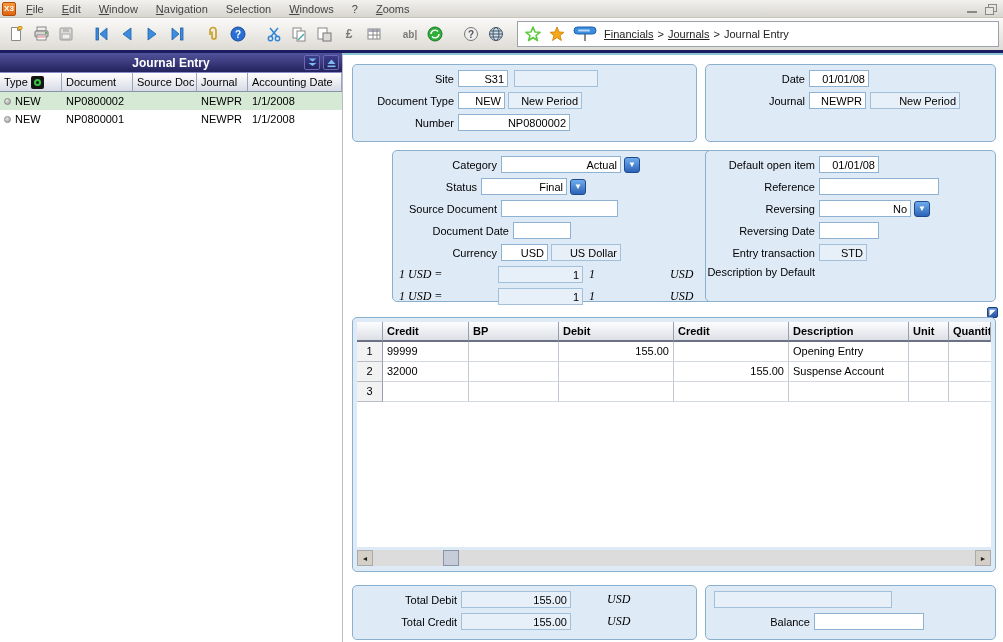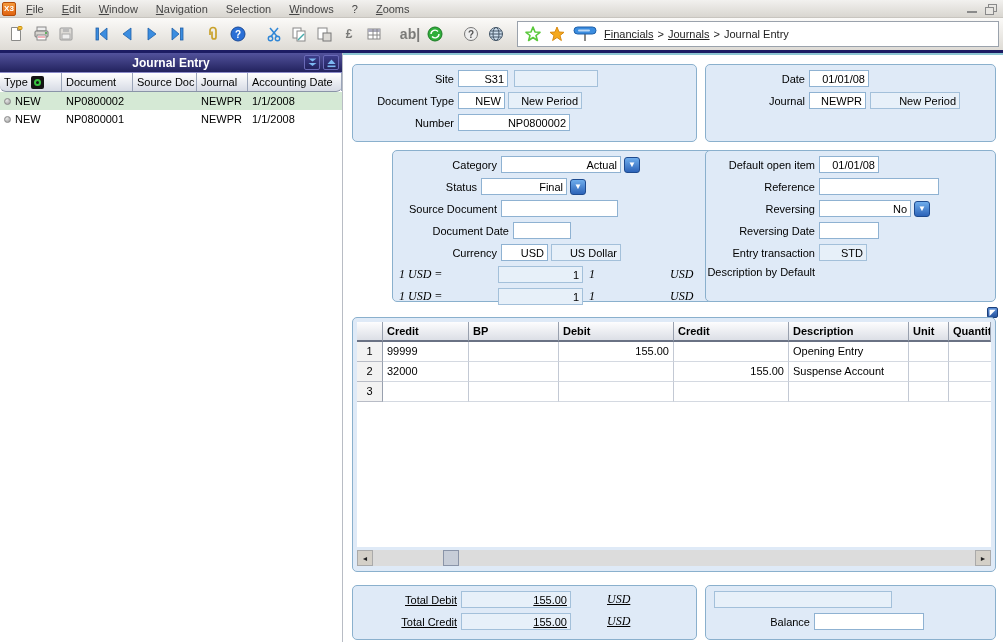--- a/index.html
+++ b/index.html
@@ -37,39 +37,39 @@
   
   .left-panel { position:absolute; top:53px; left:0; width:343px; bottom:0; background:#fff; border-right:1px solid #b8bcc4; }
   .bar { background:linear-gradient(#46468f,#23235e); color:#dcdcf4; text-align:center; }
   .bar-lastread { height:16px; line-height:16px; font-size:11px; border-bottom:1px solid #8a8ac8; }
   .bar-title { height:20px; line-height:20px; font-weight:bold; color:#fff; font-size:12px; position:relative;
     background:linear-gradient(#52529c,#23235e); border-bottom:1px solid #8a8ac8; }
   .bar-btns { position:absolute; right:3px; top:2px; display:flex; gap:3px; }
   .bbtn { width:16px; height:15px; background:linear-gradient(#3c3c8a,#23235e); border:1px solid #6a6ab8; border-radius:2px;
     display:flex; align-items:center; justify-content:center; }
   .lhead { display:flex; height:19px; background:linear-gradient(#ffffff,#d7dbe5); border-bottom:1px solid #8a94a8;
-    font-size:11px; align-items:flex-start;border-radius:6px; }
+    font-size:11px; align-items:flex-start; }
   .lhead > div { border-right:1px solid #9aa4b8; height:100%; display:flex; align-items:center; padding:0 4px; gap:3px; overflow:hidden; white-space:nowrap; }
   .lrow { display:flex; height:18px; align-items:center; font-size:11px; }
   .lrow.sel { background:#d5e9d5; }
   .lrow > div { padding:0 4px; overflow:hidden; white-space:nowrap; }
   .c-type{width:62px; display:flex; align-items:center; gap:4px;} .c-doc{width:71px;} .c-src{width:64px;} .c-jrn{width:51px;} .c-acc{flex:1;}
   .bullet { width:7px; height:7px; border-radius:50%; background:radial-gradient(circle at 35% 30%, #e8e8e8, #9a9a9a); border:1px solid #8a8a8a; flex:none; }
   .typeled { width:13px; height:13px; border-radius:2px; background:#141414; display:flex; align-items:center; justify-content:center; }
   .typeled i { width:7px; height:7px; border:2px solid #38c340; border-radius:50%; display:block; }
 
   
   .main { position:absolute; top:53px; left:343px; right:0; bottom:0; background:#fff; border-top:2px solid #8cc6d2; }
   .panel { position:absolute; background:#dfeaf7; border:1px solid #8ab0cd; border-radius:5px; }
   .p-hl { left:9px;  top:9px;  width:345px; height:78px; }
   .p-hr { left:362px; top:9px;  width:291px; height:78px; }
   .p-dl { left:9px;  top:95px; width:345px; height:152px;margin-left:40px; }
   .p-dr { left:362px; top:95px; width:291px; height:152px; }
   .p-grid { left:9px; top:262px; width:644px; height:255px; background:#dfeaf7; }
-  .p-tl { left:9px;  top:530px; width:345px; height:55px;text-decoration:underline; }
+  .p-tl { left:9px;  top:530px; width:345px; height:55px; }
   .p-tr { left:362px; top:530px; width:291px; height:55px; }
 
   .frow { display:flex; align-items:center; margin-top:5px; }
   .flabel { text-align:right; padding-right:4px; white-space:nowrap; }
   .fld { height:17px; border:1px solid #8fb2d2; background:#fff; font:11px "Liberation Sans",sans-serif;
     padding:0 3px; color:#000;text-align:right; }
   .fld.ro { background:#e7f0f9; border-color:#a3c0da; }
   .fld.num { text-align:right; }
   .ddbtn { width:16px; height:16px; margin-left:3px; border-radius:3px; border:1px solid #1d4a8f;
     background:linear-gradient(#6fadec,#2c63b8); color:#fff; font-size:8px; display:flex; align-items:center; justify-content:center; }
@@ -207,21 +207,21 @@
   <div class="tbtn">
     <svg width="16" height="14" viewBox="0 0 16 14">
         <rect x="2" y="2" width="12" height="10" fill="#fff" stroke="#888"></rect>
         <rect x="2" y="2" width="12" height="3" fill="#aab"></rect>
         <line x1="7" y1="2" x2="7" y2="12" stroke="#888"></line>
         <line x1="11" y1="2" x2="11" y2="12" stroke="#888"></line>
         <line x1="2" y1="8" x2="14" y2="8" stroke="#888"></line>
       </svg>
   </div>
   <div class="tb-gap"></div>
-  <div class="tbtn glyph-gray" style="font-size:14px">ab|</div>
+  <div class="tbtn glyph-gray" style="font-size:10px">ab|</div>
   <div class="tbtn">
     <svg width="16" height="16" viewBox="0 0 16 16">
         <circle cx="8" cy="8" r="7" fill="#2fae3a" stroke="#1c7a24"></circle>
         <path d="M4 8 a4 4 0 0 1 7-2.5 M12 8 a4 4 0 0 1 -7 2.5" fill="none" stroke="#fff" stroke-width="1.4"></path>
       </svg>
   </div>
   <div class="tb-gap"></div>
   <div class="tbtn">
     <svg width="16" height="16" viewBox="0 0 16 16">
         <circle cx="8" cy="8" r="6.5" fill="#eee" stroke="#777"></circle>

